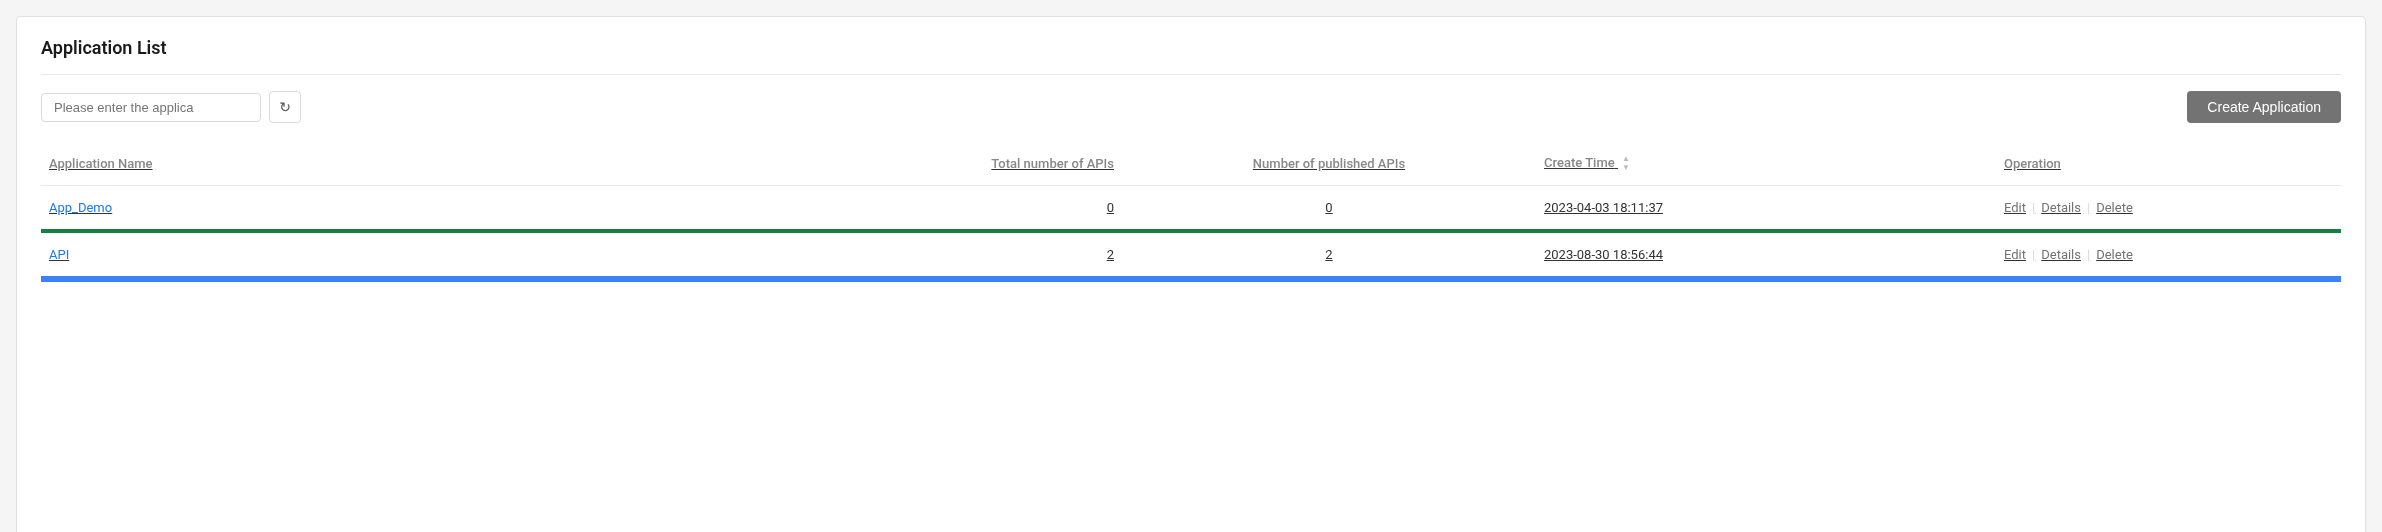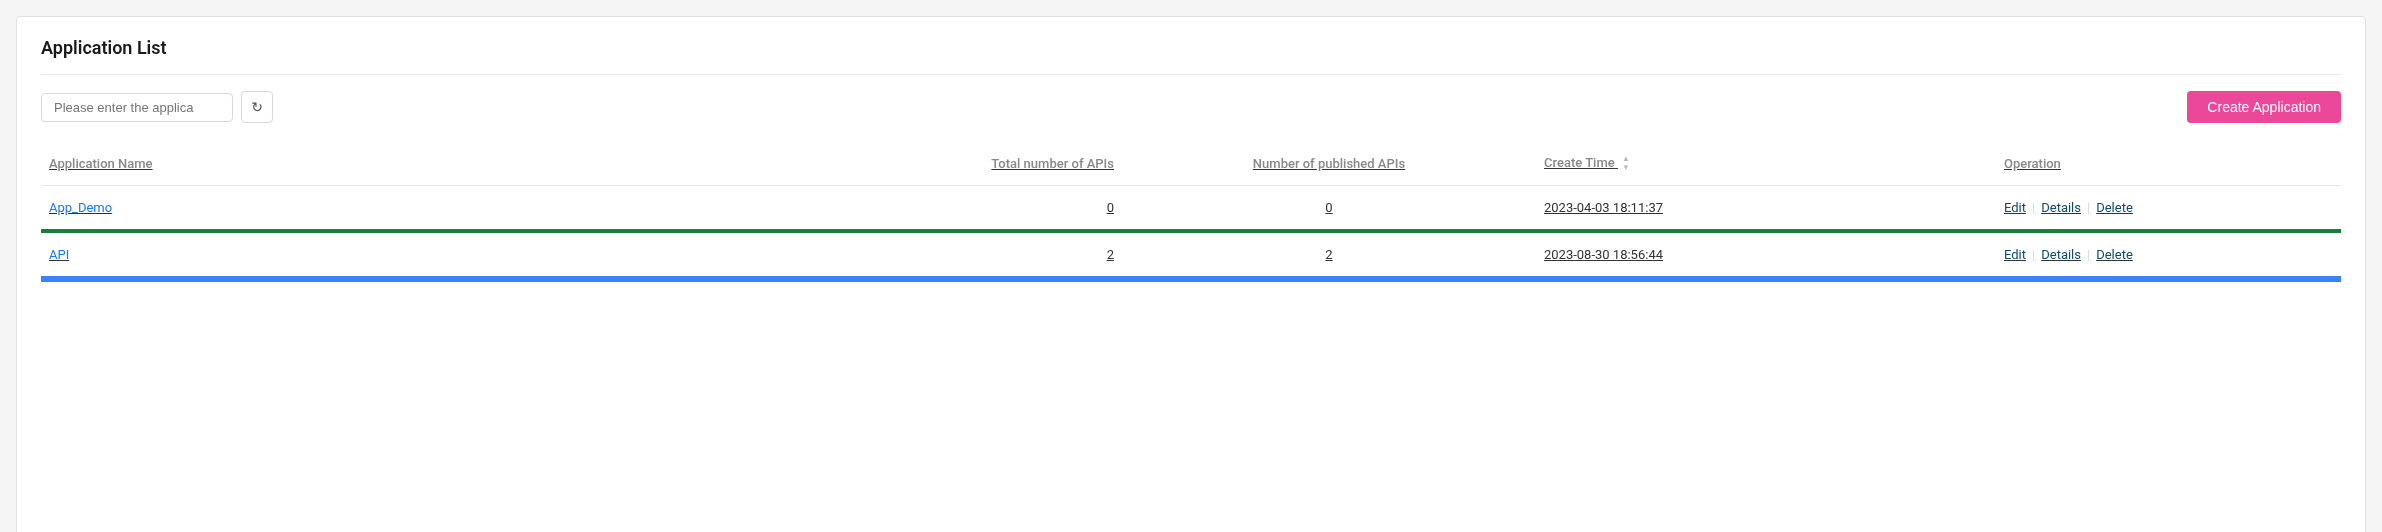--- a/index.html
+++ b/index.html
@@ -35,38 +35,38 @@
       display: flex;
       align-items: center;
       gap: 8px;
     }
     .search-input {
       border: 1px solid #d9d9d9;
       border-radius: 4px;
       padding: 6px 12px;
       font-size: 13px;
       color: #aaa;
-      width: 192px;
+      width: 220px;
       outline: none;
     }
     .refresh-btn {
       border: 1px solid #d9d9d9;
       border-radius: 4px;
       background: #fff;
       width: 32px;
       height: 32px;
       display: flex;
       align-items: center;
       justify-content: center;
       cursor: pointer;
       color: #555;
       font-size: 14px;
     }
     .create-btn {
-      background: #ec4899;
+      background: #737373;
       color: #fff;
       border: none;
       border-radius: 4px;
       padding: 8px 20px;
       font-size: 14px;
       font-weight: 500;
       cursor: pointer;
     }
     table {
       width: 100%;
@@ -110,21 +110,21 @@
       font-size: 8px;
       color: #bbb;
       line-height: 1.1;
     }
     .app-link {
       color: #1677ff;
       cursor: pointer;
       text-decoration: none;
     }
     .op-link {
-      color: #0c4a6e;
+      color: #737373;
       cursor: pointer;
       font-size: 13px;
     }
     .op-divider {
       color: #d9d9d9;
       margin: 0 6px;
     }
   </style>
 </head>
 <body>

